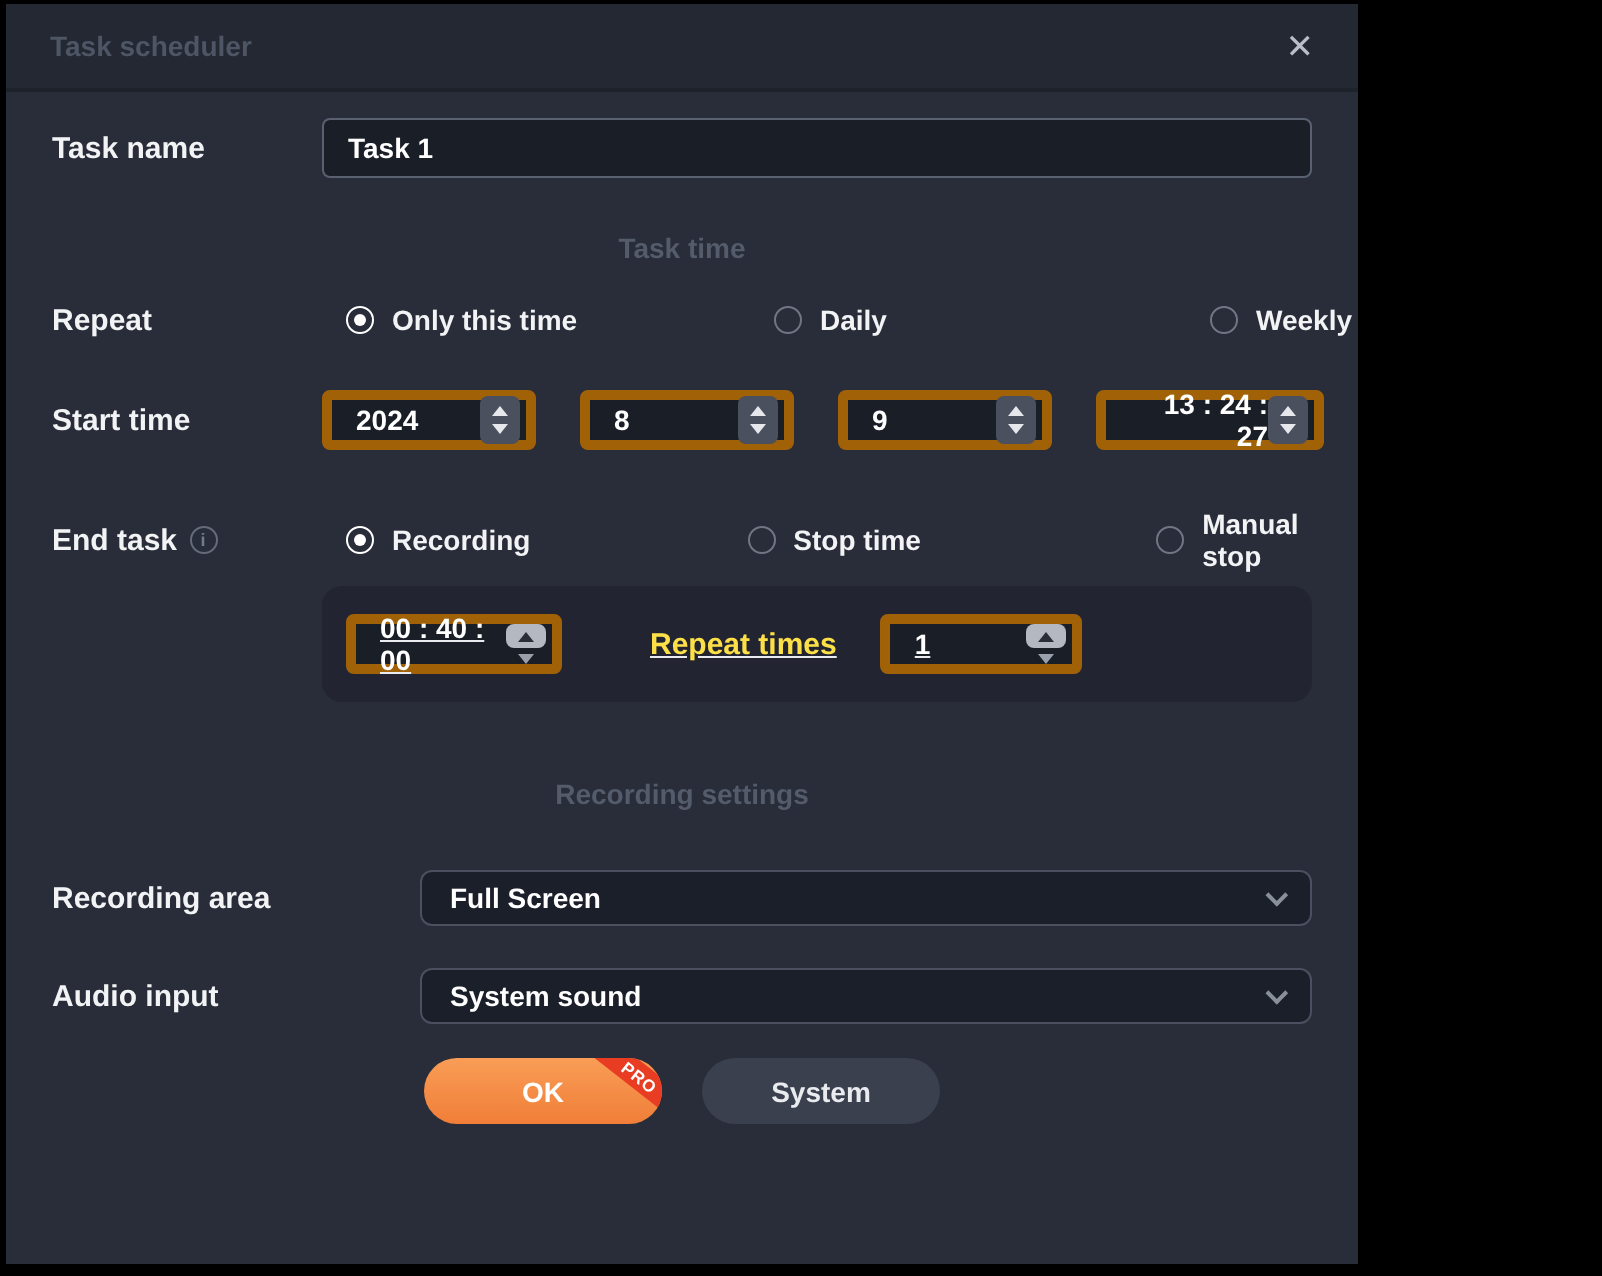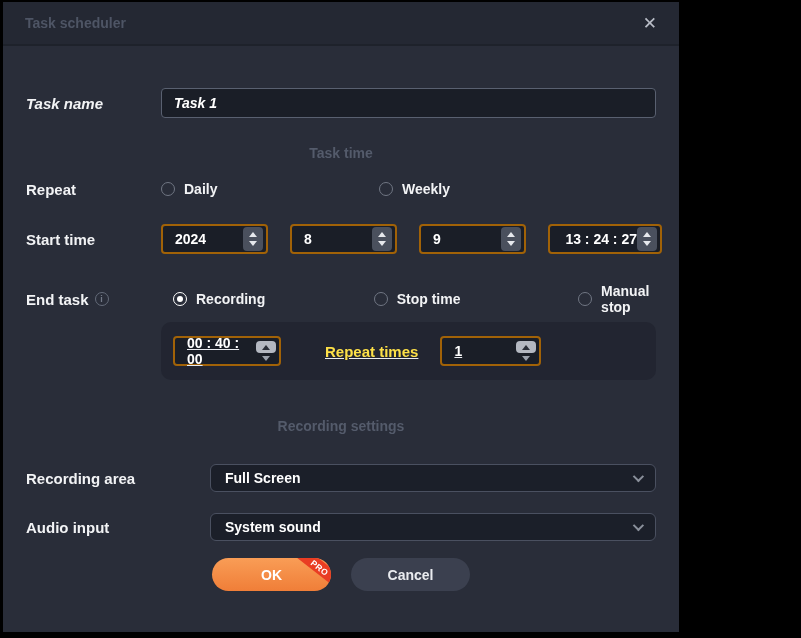--- a/index.html
+++ b/index.html
@@ -54,21 +54,21 @@
   .rdot.selected::after {
     content:""; position:absolute; left:50%; top:50%; transform:translate(-50%,-50%);
     width: 6px; height: 6px; border-radius: 50%; background: #fff;
   }
   .radio .rlabel { font-size: 14px; font-weight: 700; color: #f2f3f5; }
   .radio-col1 { width: 226px; padding-left: 12px; }
   .radio-col2 { width: 218px; }
 
   
   .spin {
-    height: 30px; background: #1a1e27; border: 2px solid #a16207; border-radius: 4px;
+    height: 30px; background: #1a1e27; border: 5px solid #a16207; border-radius: 4px;
     display: flex; align-items: center; padding: 0 3px 0 12px;
   }
   .spin .spin-val { flex: 1; font-size: 14px; font-weight: 700; color: #fff; }
   .stepper {
     width: 20px; height: 24px; background: #4a505d; border-radius: 4px;
     display: flex; flex-direction: column; align-items: center; justify-content: center; gap: 4px;
     cursor: pointer;
   }
   .tri-up   { width:0; height:0; border-left:4px solid transparent; border-right:4px solid transparent; border-bottom:5px solid #e6e8ec; }
   .tri-down { width:0; height:0; border-left:4px solid transparent; border-right:4px solid transparent; border-top:5px solid #e6e8ec; }
@@ -134,35 +134,39 @@
 <div class="dialog">
 
   <div class="titlebar">
     <span class="title">Task scheduler</span>
     <span class="close">✕</span>
   </div>
 
   <div class="content">
 
 
-    <div class="row" style="margin-top:29px;font-style:italic;">
+    <div class="row" style="">
       <span class="lbl">Task name</span>
       <div class="field">
         <div class="text-input">Task 1</div>
       </div>
     </div>
 
     <div class="section-head" style="margin-top:27px;">
       <span>Task time</span>
       <span class="rule"></span>
     </div>
 
     <div class="row" style="margin-top:16px; height:20px;">
       <span class="lbl">Repeat</span>
       <div class="field">
+        <div class="radio radio-col1">
+          <span class="rdot selected"></span>
+          <span class="rlabel">Only this time</span>
+        </div>
         <div class="radio radio-col2">
           <span class="rdot"></span>
           <span class="rlabel">Daily</span>
         </div>
         <div class="radio">
           <span class="rdot"></span>
           <span class="rlabel">Weekly</span>
         </div>
       </div>
     </div>
@@ -267,17 +271,17 @@
           <span class="chev"></span>
         </div>
       </div>
     </div>
 
     <div class="footer">
       <button class="btn ok">
         <span>OK</span>
         <span class="pro">PRO</span>
       </button>
-      <button class="btn cancel">Cancel</button>
+      <button class="btn cancel">System</button>
     </div>
 
   </div>
 </div>
 
 </body></html>

